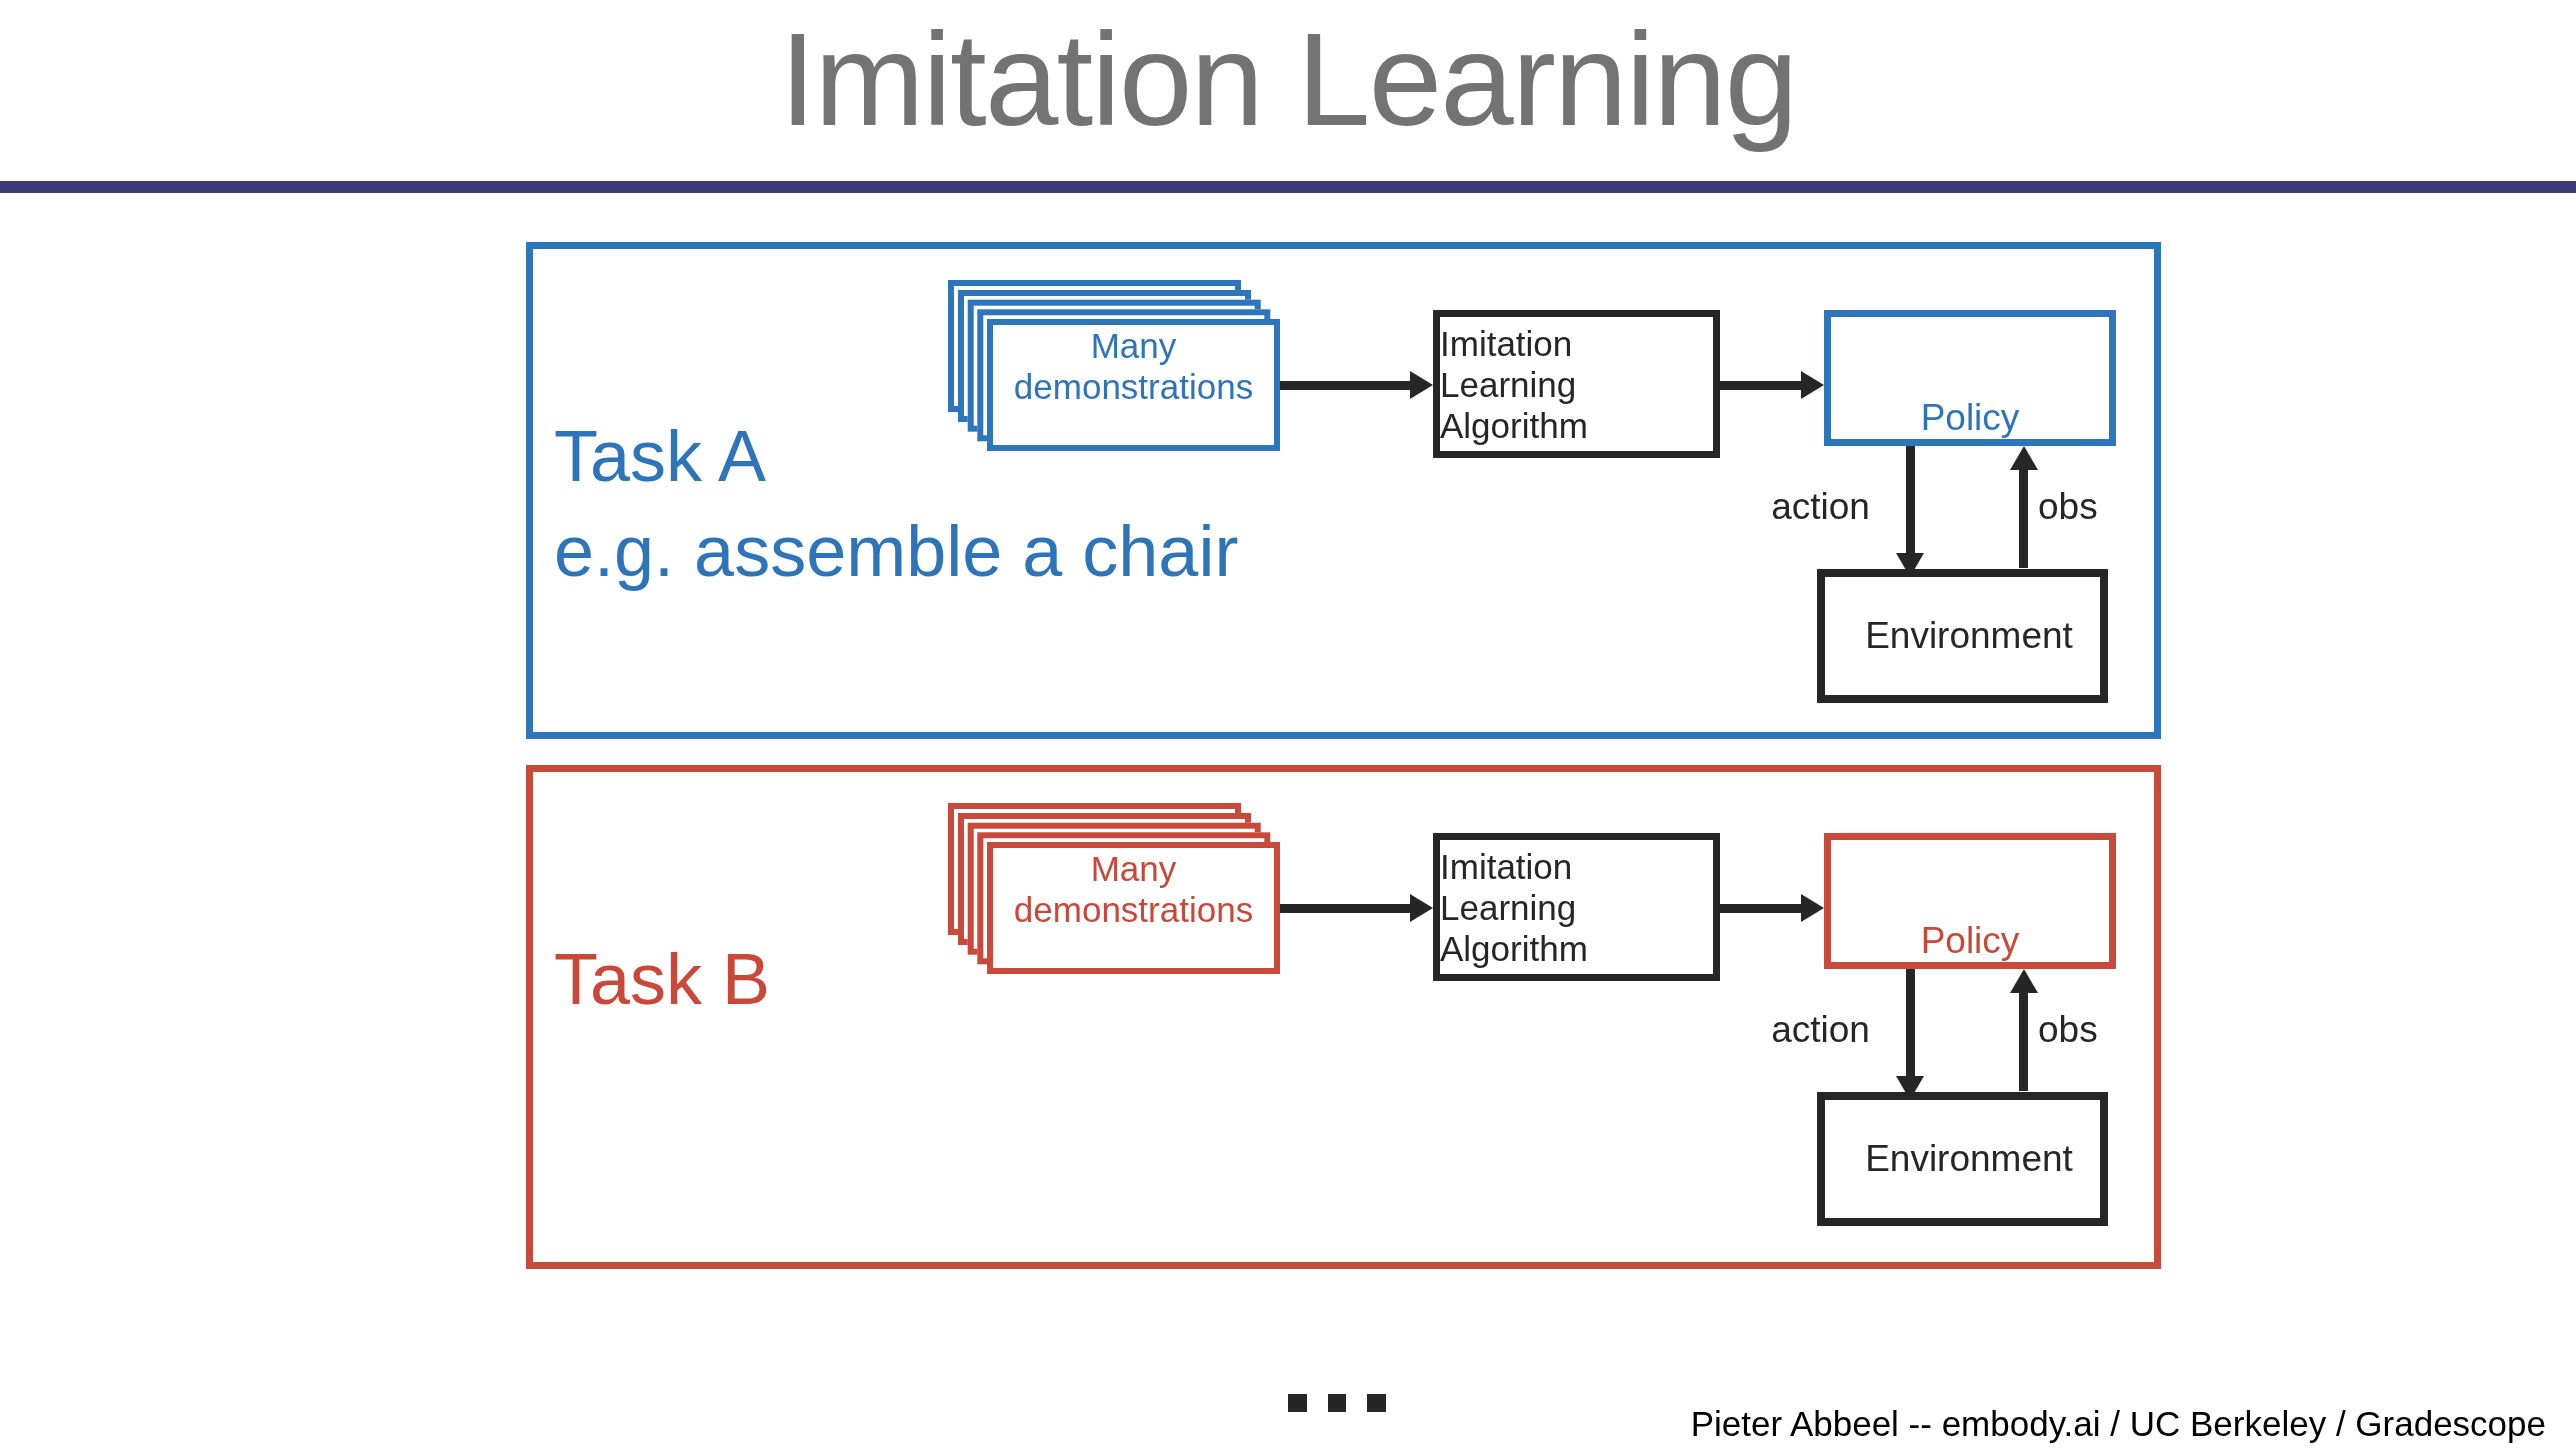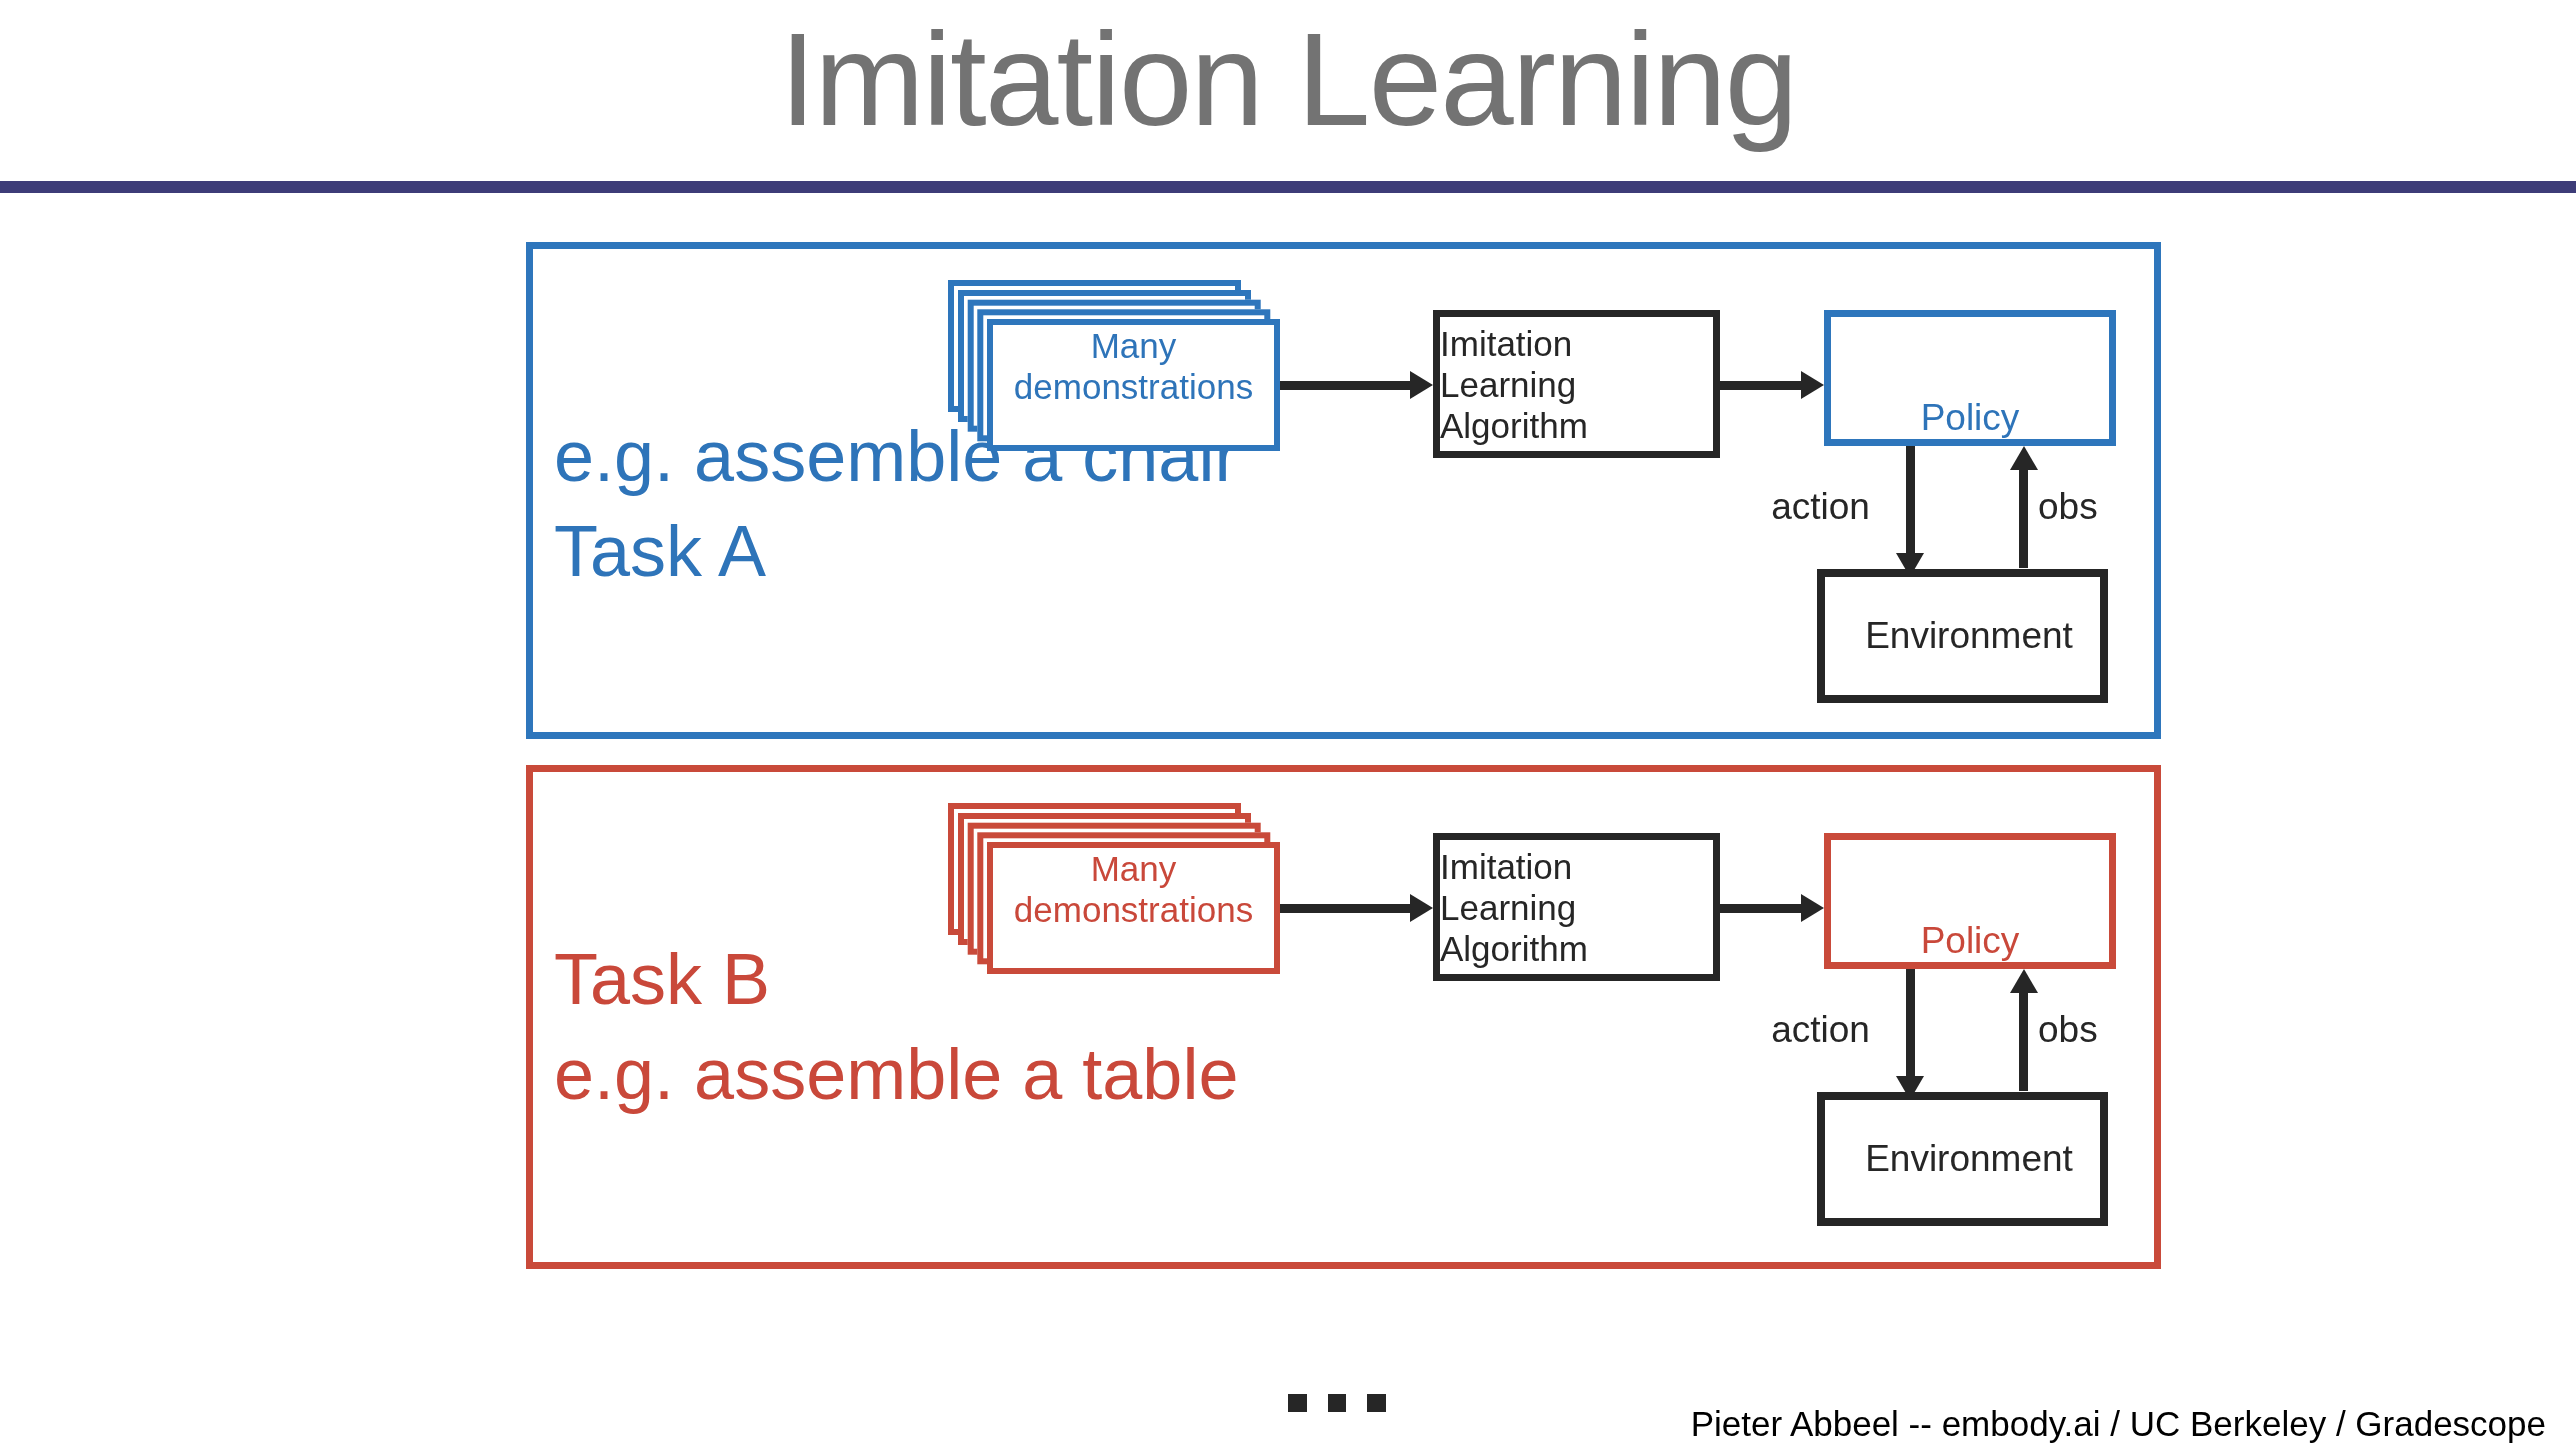--- a/index.html
+++ b/index.html
@@ -71,22 +71,22 @@
   .footer-credit{position:absolute;right:30px;top:1404px;font-size:35px;color:#000000;white-space:nowrap;}
 </style>
 </head>
 <body>
 
 <div class="slide-title">Imitation Learning</div>
 <div class="title-divider"></div>
 
 <div class="task-panel task-a">
   <div class="task-label accent-text">
+    <div>Task A</div>
     <div>e.g. assemble a chair</div>
-    <div>Task A</div>
   </div>
 
   <div class="demo-stack">
     <div class="demo-card back4 accent-border"></div>
     <div class="demo-card back3 accent-border"></div>
     <div class="demo-card back2 accent-border"></div>
     <div class="demo-card back1 accent-border"></div>
     <div class="demo-card front accent-border accent-text">
       <span>Many</span>
       <span>demonstrations</span>
@@ -118,21 +118,20 @@
   <div class="obs-label">obs</div>
 
   <div class="env-box">
     <span>Environment</span>
   </div>
 </div>
 
 <div class="task-panel task-b">
   <div class="task-label accent-text">
     <div>Task B</div>
-    <div>e.g. assemble a table</div>
   </div>
 
   <div class="demo-stack">
     <div class="demo-card back4 accent-border"></div>
     <div class="demo-card back3 accent-border"></div>
     <div class="demo-card back2 accent-border"></div>
     <div class="demo-card back1 accent-border"></div>
     <div class="demo-card front accent-border accent-text">
       <span>Many</span>
       <span>demonstrations</span>

